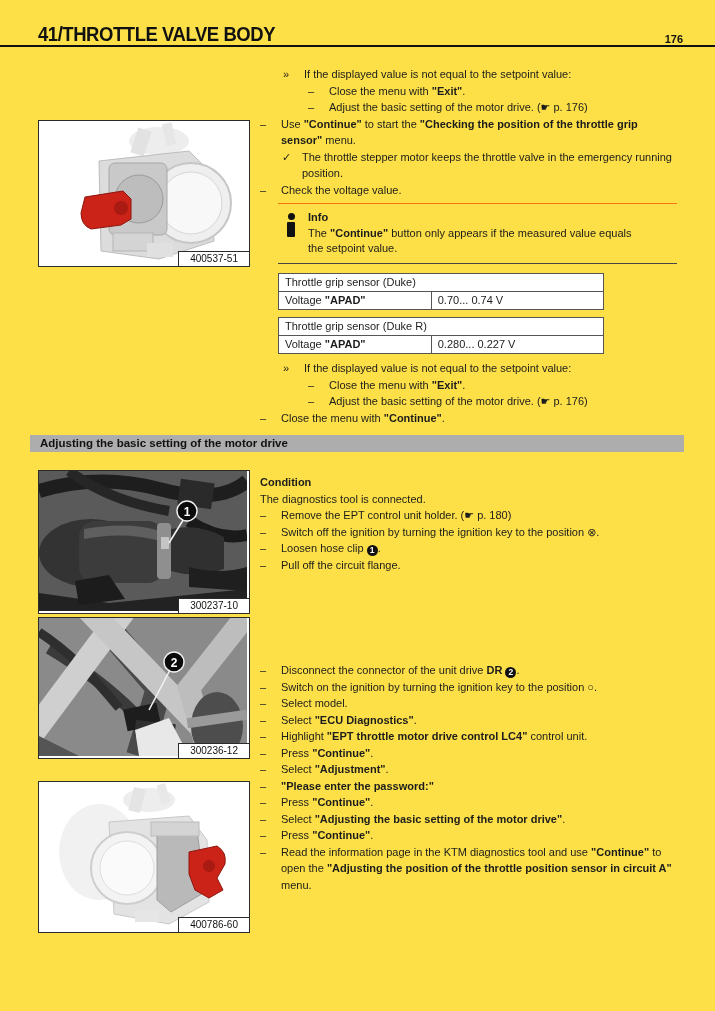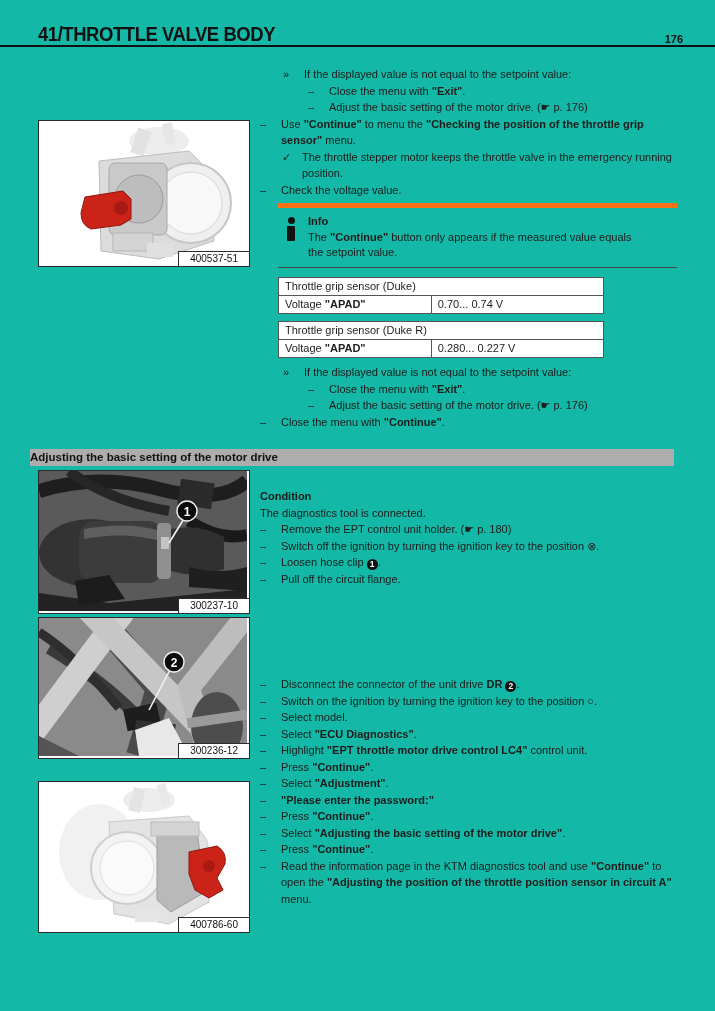--- a/index.html
+++ b/index.html
@@ -1,17 +1,17 @@
 <!DOCTYPE html>
 <html><head>
 <meta charset="utf-8">
 <style>
   html,body{margin:0;padding:0;background:#fff;}
   .page{
-    position:relative;width:715px;height:1011px;background:#14b8a6;overflow:hidden;
+    position:relative;width:715px;height:1011px;background:#fde047;overflow:hidden;
     font-family:"Liberation Sans", sans-serif;color:#1c1c1c;
   }
   
   .hdr-title{
     position:absolute;left:38px;top:22px;font-size:21px;font-weight:bold;
     letter-spacing:-0.5px;transform:scaleX(0.88);transform-origin:left center;
     white-space:nowrap;color:#111;
   }
   .hdr-page{position:absolute;right:32px;top:33px;font-size:11px;font-weight:bold;color:#111;}
   .hdr-rule{position:absolute;left:0;top:45px;width:715px;height:2px;background:#111;}
@@ -25,38 +25,38 @@
   .chk{margin-left:22px;}
   .chk .tx{padding-left:20px;}
   .b{font-weight:bold;}
   .nbadge{
     display:inline-block;width:11px;height:11px;line-height:11px;border-radius:50%;
     background:#111;color:#fff;font-size:8.5px;text-align:center;vertical-align:-1px;font-weight:bold;
   }
   
   .infobox{
     margin-left:18px;width:399px;margin-top:5px;
-    border-top:5px solid #f97316;border-bottom:1px solid #444;
+    border-top:1px solid #f97316;border-bottom:1px solid #444;
     padding:6px 0 7px 0;display:flex;
   }
   .iicon{width:30px;padding-left:9px;box-sizing:border-box;padding-top:3px;}
   .iicon .dot{width:7px;height:7px;background:#111;border-radius:50%;margin:0 0 2px 1px;}
   .iicon .stem{width:8px;height:15px;background:#111;border-radius:1px;}
   .ibody{flex:1;font-size:11px;line-height:15px;padding-right:30px;}
   .ilabel{font-weight:bold;font-size:11px;margin-bottom:1px;}
   
   table.spec{
     margin-left:18px;width:326px;border-collapse:collapse;font-size:11px;background:#fff;
   }
   table.spec td{border:1px solid #555;padding:1px 6px;line-height:15px;}
   td.lab{width:47%;padding-left:24px;}
   
   .secbar{
-    margin-left:-230px;width:644px;margin-top:19px;background:#adadad;
-    font-size:11.5px;font-weight:bold;color:#111;line-height:17px;
+    margin-left:-230px;width:644px;margin-top:9px;background:#adadad;
+    font-size:11.5px;font-weight:bold;color:#111;line-height:17px;padding-left:10px;
   }
   .cond-label{font-size:11px;font-weight:bold;line-height:16.5px;margin-top:22px;}
   .cond-text{font-size:11px;line-height:16.5px;}
   
   .fig{position:absolute;left:38px;width:210px;border:1px solid #2b2b2b;background:#fff;}
   .fig svg{display:block;}
   .figcap{
     position:absolute;right:-1px;bottom:-1px;border:1px solid #2b2b2b;background:#fff;
     font-size:10px;padding:0 11px;line-height:14px;color:#111;
   }
@@ -171,21 +171,21 @@
     <div class="li ind2">
       <span class="mk">–</span>
       <span class="tx"><span>Close the menu with </span><span class="b">"Exit"</span><span>.</span></span>
     </div>
     <div class="li ind2">
       <span class="mk">–</span>
       <span class="tx"><span>Adjust the basic setting of the motor drive. (☛ p. 176)</span></span>
     </div>
     <div class="li">
       <span class="mk">–</span>
-      <span class="tx"><span>Use </span><span class="b">"Continue"</span><span> to menu the </span><span class="b">"Checking the position of the throttle grip sensor"</span><span> menu.</span></span>
+      <span class="tx"><span>Use </span><span class="b">"Continue"</span><span> to start the </span><span class="b">"Checking the position of the throttle grip sensor"</span><span> menu.</span></span>
     </div>
     <div class="li chk">
       <span class="mk">✓</span>
       <span class="tx"><span>The throttle stepper motor keeps the throttle valve in the emergency running position.</span></span>
     </div>
     <div class="li">
       <span class="mk">–</span>
       <span class="tx"><span>Check the voltage value.</span></span>
     </div>
 

